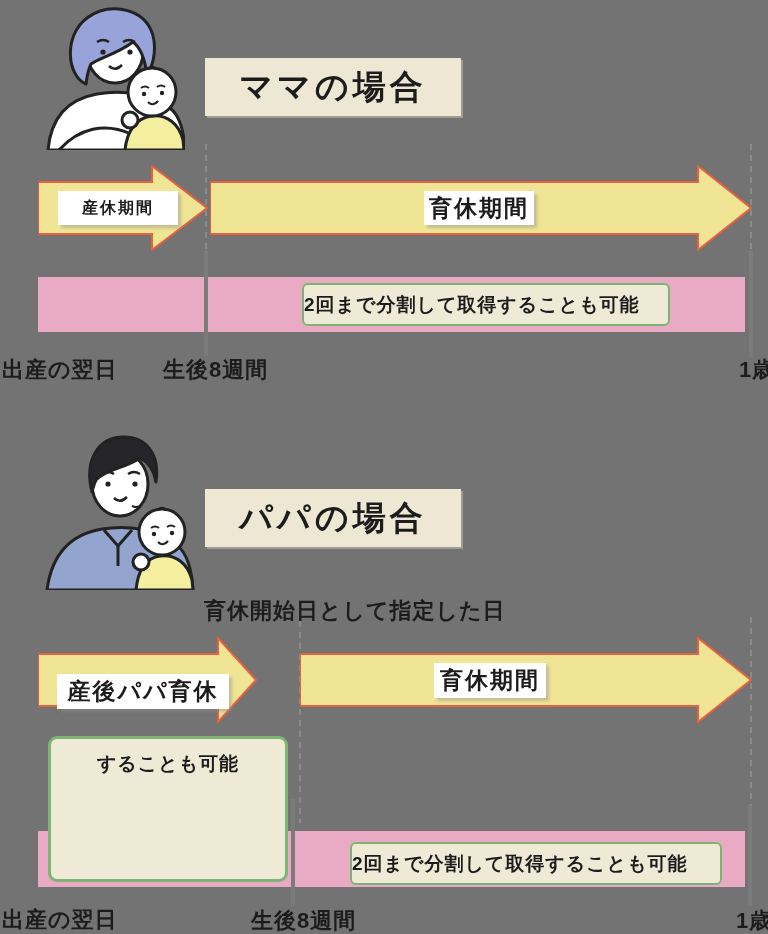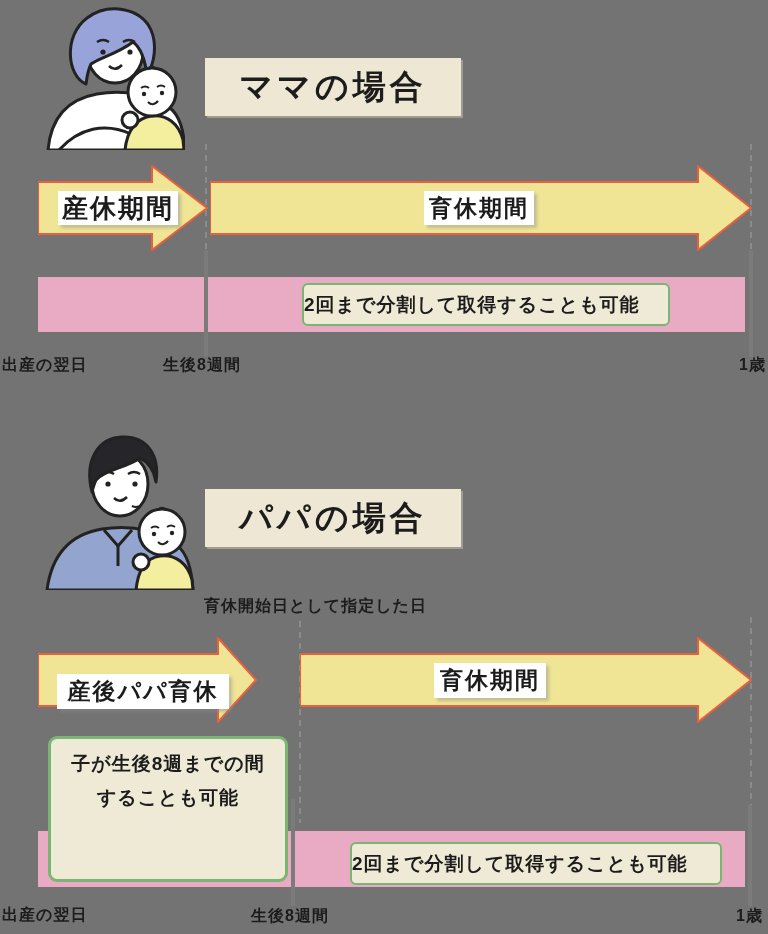--- a/index.html
+++ b/index.html
@@ -23,21 +23,21 @@
   }
   .side-note{
     background:#EFEAD6;border:3px solid #7CB573;border-radius:9px;
     font-size:19px;font-weight:bold;text-align:center;letter-spacing:1px;
     box-sizing:border-box;padding-top:8px;
   }
   .side-note div{line-height:34px;}
   .pink-bar{background:#E9ABC4;}
   .vline-solid{width:4px;background:#7b7b7b;}
   .vline-dashed{width:2px;background:repeating-linear-gradient(to bottom,#8b8b8b 0 6px,transparent 6px 11px);}
-  .tl-label{font-size:16px;font-weight:600;letter-spacing:1px;white-space:nowrap;}
+  .tl-label{font-size:22px;font-weight:600;letter-spacing:1px;white-space:nowrap;}
   .arrow-svg{display:block;}
 </style>
 </head>
 <body>
 
 <div class="canvas">
 
   <div class="abs" style="left:45px;top:2px;width:140px;height:148px;">
     <svg width="140" height="148" viewBox="0 0 140 148">
       <path d="M3,148 C6,114 24,97 52,92 C82,87 110,94 125,106 C135,114 139,130 140,148 Z" fill="#ffffff" stroke="#222" stroke-width="3"></path>
@@ -72,21 +72,21 @@
   <div class="abs vline-solid" style="left:749px;top:250px;height:107px;"></div>
 
   <svg class="abs arrow-svg" style="left:38px;top:165px;" width="170" height="86">
     <polygon points="0,17 114,17 114,1 169,43 114,85 114,69 0,69" fill="#F0E595" stroke="#E8603F" stroke-width="2"></polygon>
   </svg>
 
   <svg class="abs arrow-svg" style="left:210px;top:165px;" width="542" height="86">
     <polygon points="0,17 488,17 488,1 541,43 488,85 488,69 0,69" fill="#F0E595" stroke="#E8603F" stroke-width="2"></polygon>
   </svg>
 
-  <div class="abs arrow-label" style="left:58px;top:191px;width:120px;height:34px;font-size:26px;line-height:34px;">産休期間</div>
+  <div class="abs arrow-label" style="left:58px;top:191px;width:120px;height:34px;font-size:16px;line-height:34px;">産休期間</div>
   <div class="abs arrow-label" style="left:424px;top:191px;width:110px;height:34px;font-size:23px;line-height:34px;">育休期間</div>
 
   <div class="abs note-box" style="left:302px;top:283px;width:368px;height:43px;line-height:39px;">2回まで分割して取得することも可能</div>
 
   <div class="abs tl-label" style="left:2px;top:355px;">出産の翌日</div>
   <div class="abs tl-label" style="left:163px;top:355px;">生後8週間</div>
   <div class="abs tl-label" style="left:739px;top:355px;">1歳</div>
 
   <div class="abs" style="left:44px;top:430px;width:152px;height:160px;">
     <svg width="152" height="160" viewBox="0 0 152 160">
@@ -130,21 +130,20 @@
   </svg>
 
   <svg class="abs arrow-svg" style="left:300px;top:637px;" width="452" height="86">
     <polygon points="0,17 398,17 398,1 451,43 398,85 398,69 0,69" fill="#F0E595" stroke="#E8603F" stroke-width="2"></polygon>
   </svg>
 
   <div class="abs arrow-label" style="left:57px;top:674px;width:172px;height:35px;font-size:23px;line-height:35px;">産後パパ育休</div>
   <div class="abs arrow-label" style="left:434px;top:663px;width:112px;height:35px;font-size:23px;line-height:35px;">育休期間</div>
 
   <div class="abs side-note" style="left:48px;top:736px;width:240px;height:146px;">
-    <div>子が生後8週までの間</div>
     <div>することも可能</div>
   </div>
 
   <div class="abs note-box" style="left:350px;top:842px;width:372px;height:43px;line-height:39px;">2回まで分割して取得することも可能</div>
 
   <div class="abs tl-label" style="left:2px;top:905px;">出産の翌日</div>
   <div class="abs tl-label" style="left:251px;top:906px;">生後8週間</div>
   <div class="abs tl-label" style="left:736px;top:906px;">1歳</div>
 
 </div>

